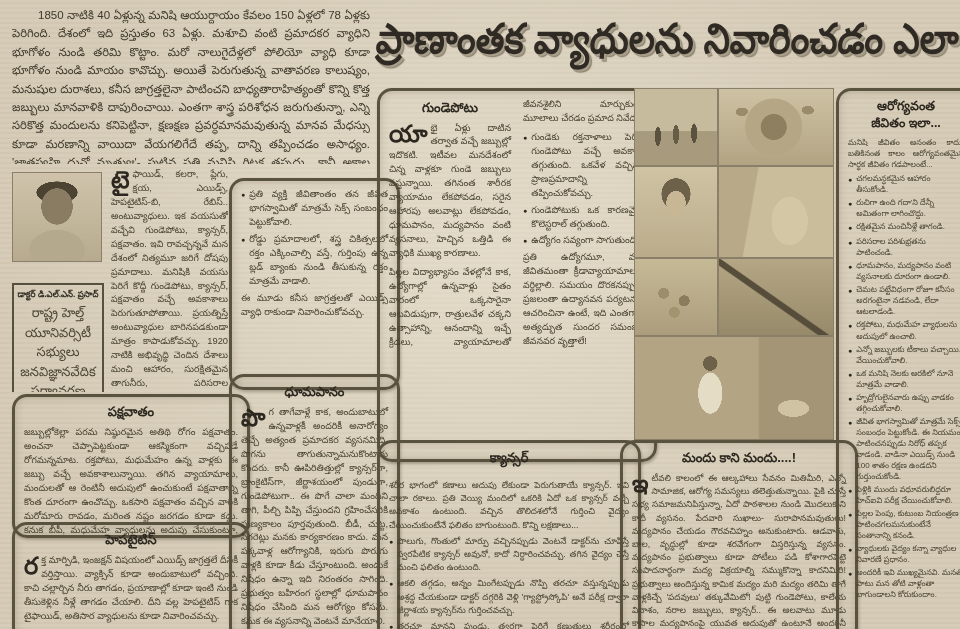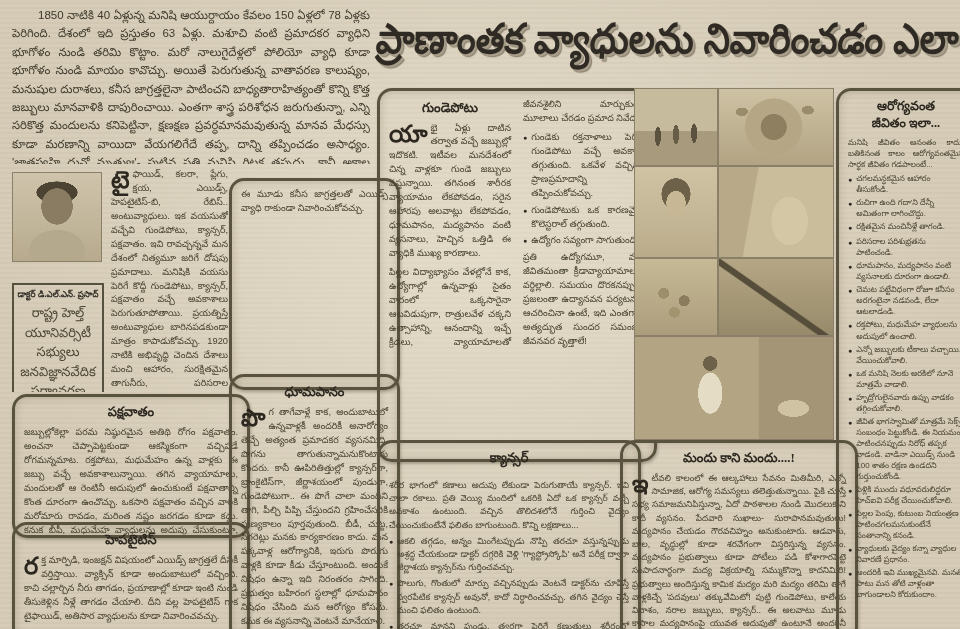--- a/index.html
+++ b/index.html
@@ -12,21 +12,21 @@
   .abs{position:absolute;}
   .jt{text-align:justify;}
   .intro{left:12px;top:6px;width:358px;height:158px;font-size:11.5px;line-height:1.6;
     color:#3e392b;text-indent:26px;overflow:hidden;}
   .headline{left:376px;top:2px;width:578px;height:84px;display:flex;align-items:center;
     font-size:37px;font-weight:bold;color:#2f2b24;white-space:nowrap;
     transform:skewX(-4deg) scaleY(1.12);transform-origin:left center;
     text-shadow:2px 2px 0 #a79d89,3px 3px 1px #8a8170;}
   .box{border:3px solid #59523f;border-radius:15px;padding:7px 9px;overflow:hidden;
     box-shadow:inset 0 0 8px rgba(90,78,52,.28), 1px 2px 3px rgba(70,60,40,.35);}
-  .box h3{margin:0 0 4px;text-align:center;font-size:13px;font-weight:bold;color:#2c2820;font-family:Liberation Serif, serif;}
+  .box h3{margin:0 0 4px;text-align:center;font-size:13px;font-weight:bold;color:#2c2820;}
   .bt{font-size:9.3px;line-height:1.5;color:#46412f;}
   .dc{float:left;font-size:24px;font-weight:bold;line-height:.9;margin:1px 3px 0 0;color:#2c2820;}
   .bl{display:flex;gap:4px;margin:0 0 3px;}
   .bm{flex:0 0 auto;font-size:7px;line-height:1.9;color:#2c2820;}
   .leftcol{left:12px;top:168px;width:216px;height:224px;overflow:hidden;}
   .astack{float:left;width:92px;margin:4px 7px 2px 0;}
   .aphoto{width:90px;height:90px;border:1px solid #6b6350;
     background:
       radial-gradient(26px 30px at 50% 38%, #8a7c63 0 60%, rgba(0,0,0,0) 61%),
       radial-gradient(34px 18px at 50% 22%, #4c4333 0 60%, rgba(0,0,0,0) 61%),
@@ -105,20 +105,28 @@
     <div class="bt jt">జబ్బుల్లోకెల్లా పరమ నిష్ఠురమైన అతిథి రోగం పక్షవాతం. అంచనా చెప్పాపెట్టకుండా ఆకస్మికంగా వచ్చిపడే రోగమన్నమాట. రక్తపోటు, మధుమేహం ఉన్న వాళ్లకు ఈ జబ్బు వచ్చే అవకాశాలున్నాయి. తగిన వ్యాయామాలు, మందులతో ఆ రెంటినీ అదుపులో ఉంచుకుంటే పక్షవాతాన్ని కొంత దూరంగా ఉంచొచ్చు. ఒకసారి పక్షవాతం వచ్చిన వారికి మరోమారు రావడం, మరింత నష్టం జరగడం కూడా కద్దు. కనుక బీపీ, మధుమేహ వ్యాధులను అదుపు చేసుకుంటూ, డాక్టర్ సలహాతో ఇతర మందులు కూడా వాడుతూ ఉండాలి.</div>
   </div>
 
   <div class="abs box" style="left:12px;top:522px;width:214px;height:100px;">
     <h3>హెపటైటిస్</h3>
     <div class="bt jt"><span class="dc">ర</span><span>క్త మార్పిడి, ఇంజక్షన్ విషయంలో ఎయిడ్స్ జాగ్రత్తలే దీనికీ వర్తిస్తాయి. వ్యాక్సిన్ కూడా అందుబాటులో వచ్చింది. కాచి చల్లార్చిన నీరు తాగడం, ప్రయాణాల్లో కూడా ఇంటి నుండి తీసుకెళ్లిన నీళ్లే తాగడం చేయాలి. దీని వల్ల హెపటైటిస్ గాక టైఫాయిడ్, అతిసార వ్యాధులను కూడా నివారించవచ్చు.</span></div>
   </div>
 
   <div class="abs box" style="left:229px;top:178px;width:147px;height:192px;">
     <div class="bt">
+      <div class="bl">
+          <span class="bm">●</span>
+          <span class="jt">ప్రతి వ్యక్తి జీవితాంతం తన జీవిత భాగస్వామితో మాత్రమే సెక్స్ సంబంధం పెట్టుకోవాలి.</span>
+        </div>
+      <div class="bl">
+          <span class="bm">●</span>
+          <span class="jt">రోడ్డు ప్రమాదాలలో, శస్త్ర చికిత్సలలో రక్తం ఎక్కించాల్సి వస్తే, గుర్తింపు ఉన్న బ్లడ్ బ్యాంకు నుండి తీసుకున్న రక్తం మాత్రమే వాడాలి.</span>
+        </div>
       <div class="jt">ఈ మూడు కనీస జాగ్రత్తలతో ఎయిడ్స్ వ్యాధి రాకుండా నివారించుకోవచ్చు.</div>
     </div>
   </div>
 
   <div class="abs box" style="left:229px;top:374px;width:147px;height:248px;">
     <h3>ధూమపానం</h3>
     <div class="bt jt"><span class="dc">పొ</span><span>గ తాగేవాళ్లే కాక, అందుబాటులో ఉన్నవాళ్లకీ అందరికీ అనారోగ్యం తెచ్చే అత్యంత ప్రమాదకర వ్యసనమిది. పొగను తాగుతున్నామనుకొంటారు కొందరు. కానీ ఊపిరితిత్తుల్లో క్యాన్సర్‌గా, బ్రాంకైటిస్‌గా, జీర్ణాశయంలో పుండుగా, గుండెపోటుగా.. ఈ పొగే చాలా మందిని తాగి, పీల్చి పిప్పి చేస్తుందని గ్రహించేసరికి పుణ్యకాలం పూర్తవుతుంది. బీడీ, చుట్ట, సిగరెట్లు మనకు కార్యకారణం కాదు. మన పక్కవాళ్ల ఆరోగ్యానికి, ఇరుగు పొరుగు వాళ్లకి కూడా కీడు చేస్తూంటుంది. అందుకే నిషేధం ఉన్నా ఇది నిరంతరం సాగింది. ప్రభుత్వం బహిరంగ స్థలాల్లో ధూమపానం నిషేధం చేసింది మన ఆరోగ్యం కోసమే. కనుక ఈ వ్యసనాన్ని వెంటనే మానేయాలి.</span></div>
   </div>
 
   <div class="abs box" style="left:377px;top:88px;width:256px;height:354px;">
@@ -151,25 +159,25 @@
     <div class="photo phw p-inj"></div>
     <div class="photo phw p-nurse"></div>
   </div>
 
   <div class="abs box" style="left:377px;top:440px;width:240px;height:182px;">
     <h3>క్యాన్సర్</h3>
     <div class="bt sm jt" style="margin-bottom:3px;margin-top:11px;">శరీర భాగంలో కణాలు అదుపు లేకుండా పెరుగుతాయే క్యాన్సర్. ఇవి చాలా రకాలు. ప్రతి వెయ్యి మందిలో ఒకరికి ఏదో ఒక క్యాన్సర్ వచ్చే అవకాశం ఉంటుంది. వచ్చిన తొలిదశలోనే గుర్తించి వైద్యం చేయించుకుంటేనే ఫలితం బాగుంటుంది. కొన్ని లక్షణాలు...</div>
     <div class="bt sm">
       <div class="bl">
           <span class="bm">●</span>
+          <span class="jt">పొలుగు, గొంతులో మార్పు వచ్చినప్పుడు వెంటనే డాక్టర్‌ను చూపిస్తే స్వరపేటిక క్యాన్సర్ అవునో, కాదో నిర్ధారించవచ్చు. తగిన వైద్యం చేస్తే మంచి ఫలితం ఉంటుంది.</span>
+        </div>
+      <div class="bl">
+          <span class="bm">●</span>
           <span class="jt">ఆకలి తగ్గడం, అన్నం మింగేటప్పుడు నొప్పి తరచూ వస్తున్నప్పుడు అశ్రద్ధ చేయకుండా డాక్టర్ దగ్గరికి వెళ్లి 'గ్యాస్ట్రోస్కోపి' అనే పరీక్ష ద్వారా జీర్ణాశయ క్యాన్సర్‌ను గుర్తించవచ్చు.</span>
-        </div>
-      <div class="bl">
-          <span class="bm">●</span>
-          <span class="jt">పొలుగు, గొంతులో మార్పు వచ్చినప్పుడు వెంటనే డాక్టర్‌ను చూపిస్తే స్వరపేటిక క్యాన్సర్ అవునో, కాదో నిర్ధారించవచ్చు. తగిన వైద్యం చేస్తే మంచి ఫలితం ఉంటుంది.</span>
         </div>
       <div class="bl">
           <span class="bm">●</span>
           <span class="jt">తరచూ మానని పుండు, త్వరగా పెరిగే కణుతులు శరీరంలో ఎక్కడున్నా అవి క్యాన్సర్ హెచ్చరికలు కావొచ్చు. డాక్టర్‌తో పరీక్ష చేయించుకోవడం మంచిది.</span>
         </div>
 
     </div>
   </div>
 
   <div class="abs box" style="left:620px;top:440px;width:214px;height:182px;">

